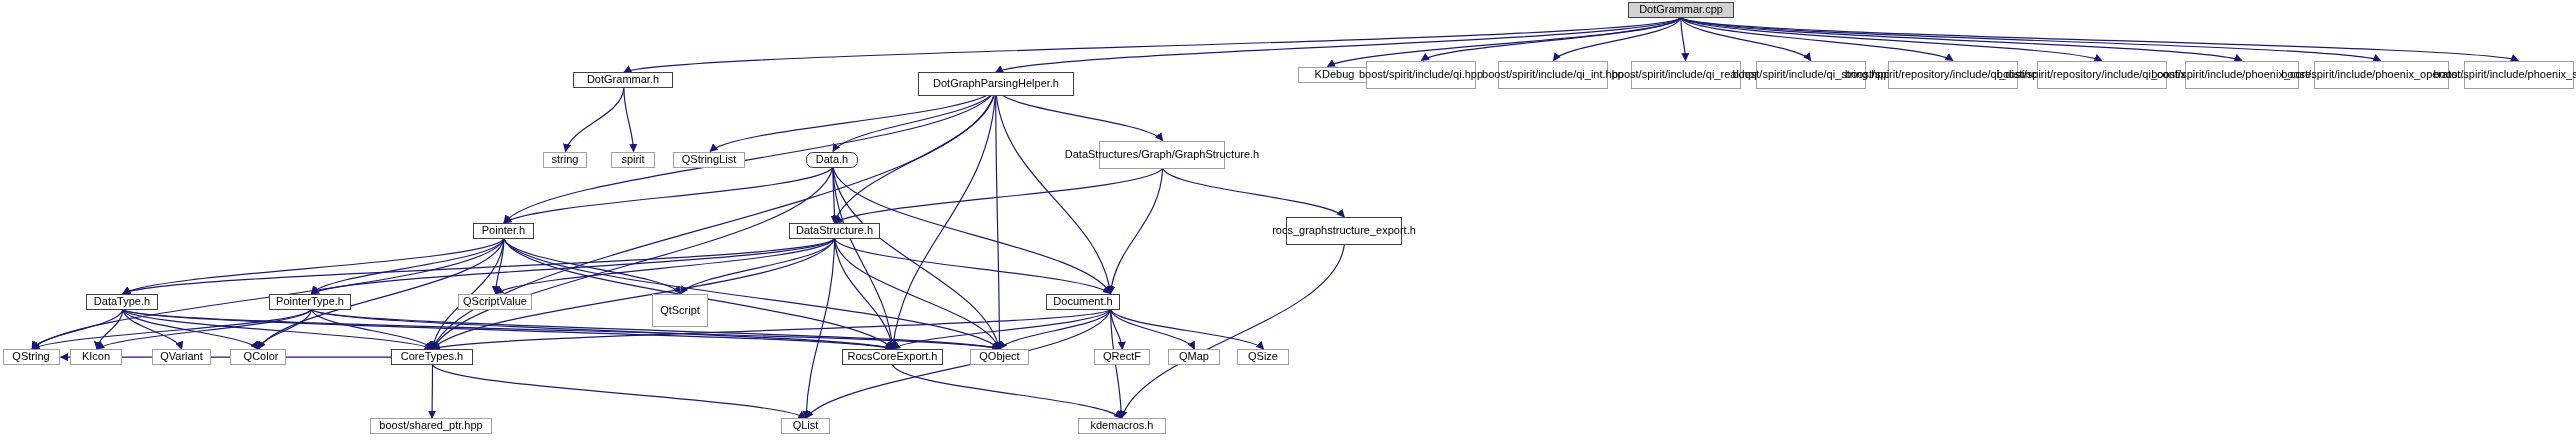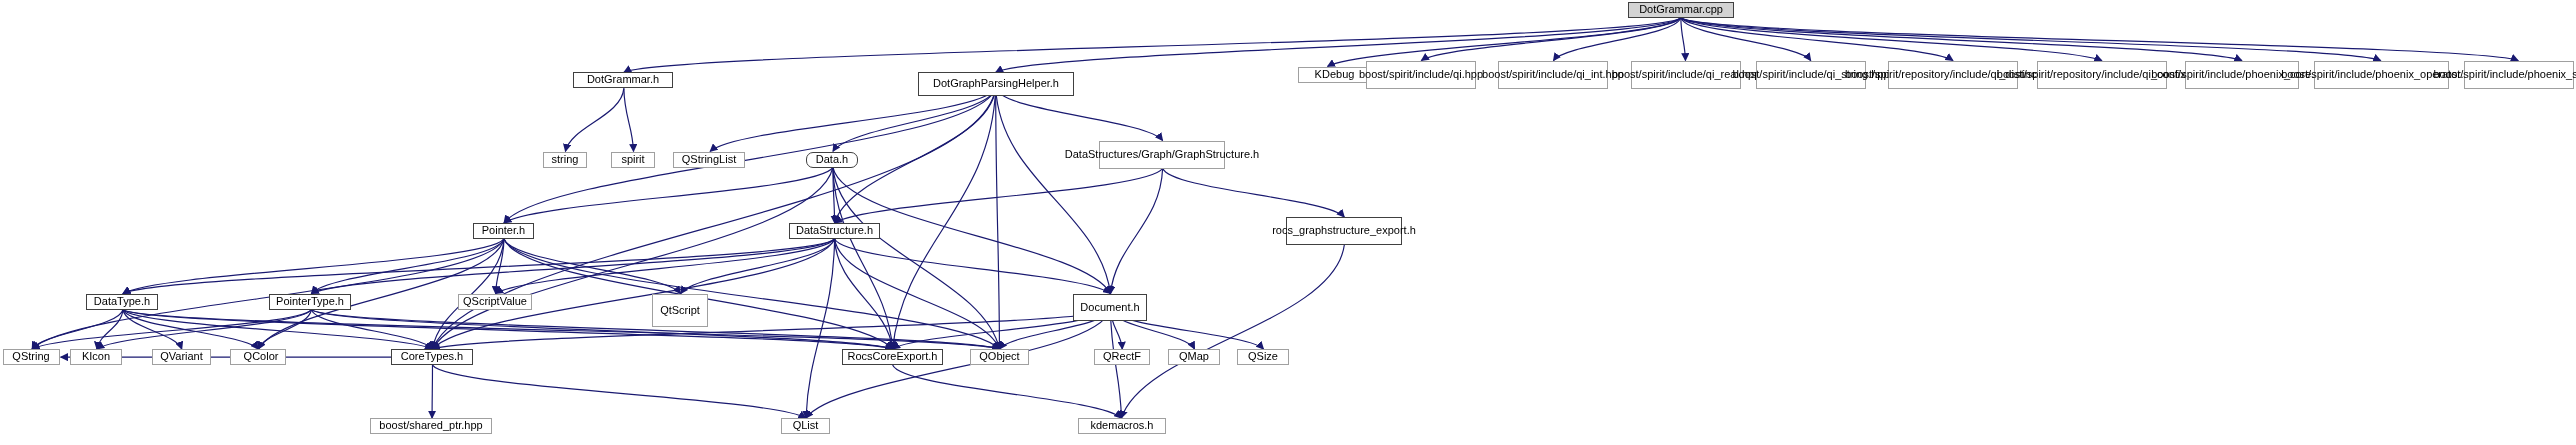--- a/index.html
+++ b/index.html
@@ -121,21 +121,21 @@
       <div class="node" style="left: 673px; top: 152px; width: 72px; height: 16px;"><span>QStringList</span></div>
       <div class="node strong" style="left: 806px; top: 152px; width: 52px; height: 16px; border-radius: 7px;"><span>Data.h</span></div>
       <div class="node" style="left: 1099px; top: 141px; width: 126px; height: 28px;"><span>DataStructures/Graph</span><span>/GraphStructure.h</span></div>
       <div class="node strong" style="left: 1286px; top: 217px; width: 116px; height: 28px;"><span>rocs_graphstructure</span><span>_export.h</span></div>
       <div class="node strong" style="left: 473px; top: 223px; width: 61px; height: 16px;"><span>Pointer.h</span></div>
       <div class="node strong" style="left: 789px; top: 223px; width: 91px; height: 16px;"><span>DataStructure.h</span></div>
       <div class="node strong" style="left: 86px; top: 294px; width: 72px; height: 16px;"><span>DataType.h</span></div>
       <div class="node strong" style="left: 269px; top: 294px; width: 82px; height: 16px;"><span>PointerType.h</span></div>
       <div class="node" style="left: 458px; top: 294px; width: 74px; height: 16px;"><span>QScriptValue</span></div>
       <div class="node" style="left: 652px; top: 294px; width: 56px; height: 33px;"><span>QtScript</span></div>
-      <div class="node strong" style="left: 1073px; top: 294px; width: 74px; height: 27px;"><span>Document.h</span></div>
+      <div class="node strong" style="left: 1046px; top: 294px; width: 74px; height: 16px;"><span>Document.h</span></div>
       <div class="node" style="left: 2.5px; top: 349px; width: 57px; height: 16px;"><span>QString</span></div>
       <div class="node" style="left: 70px; top: 349px; width: 52px; height: 16px;"><span>KIcon</span></div>
       <div class="node" style="left: 152px; top: 349px; width: 59px; height: 16px;"><span>QVariant</span></div>
       <div class="node" style="left: 230px; top: 349px; width: 56px; height: 16px; padding-left: 6px;"><span>QColor</span></div>
       <div class="node strong" style="left: 391px; top: 349px; width: 82px; height: 16px;"><span>CoreTypes.h</span></div>
       <div class="node strong" style="left: 842px; top: 349px; width: 101px; height: 16px;"><span>RocsCoreExport.h</span></div>
       <div class="node" style="left: 970px; top: 349px; width: 59px; height: 16px;"><span>QObject</span></div>
       <div class="node" style="left: 1094px; top: 349px; width: 56px; height: 16px;"><span>QRectF</span></div>
       <div class="node" style="left: 1168px; top: 349px; width: 52px; height: 16px;"><span>QMap</span></div>
       <div class="node" style="left: 1237px; top: 349px; width: 52px; height: 16px;"><span>QSize</span></div>

